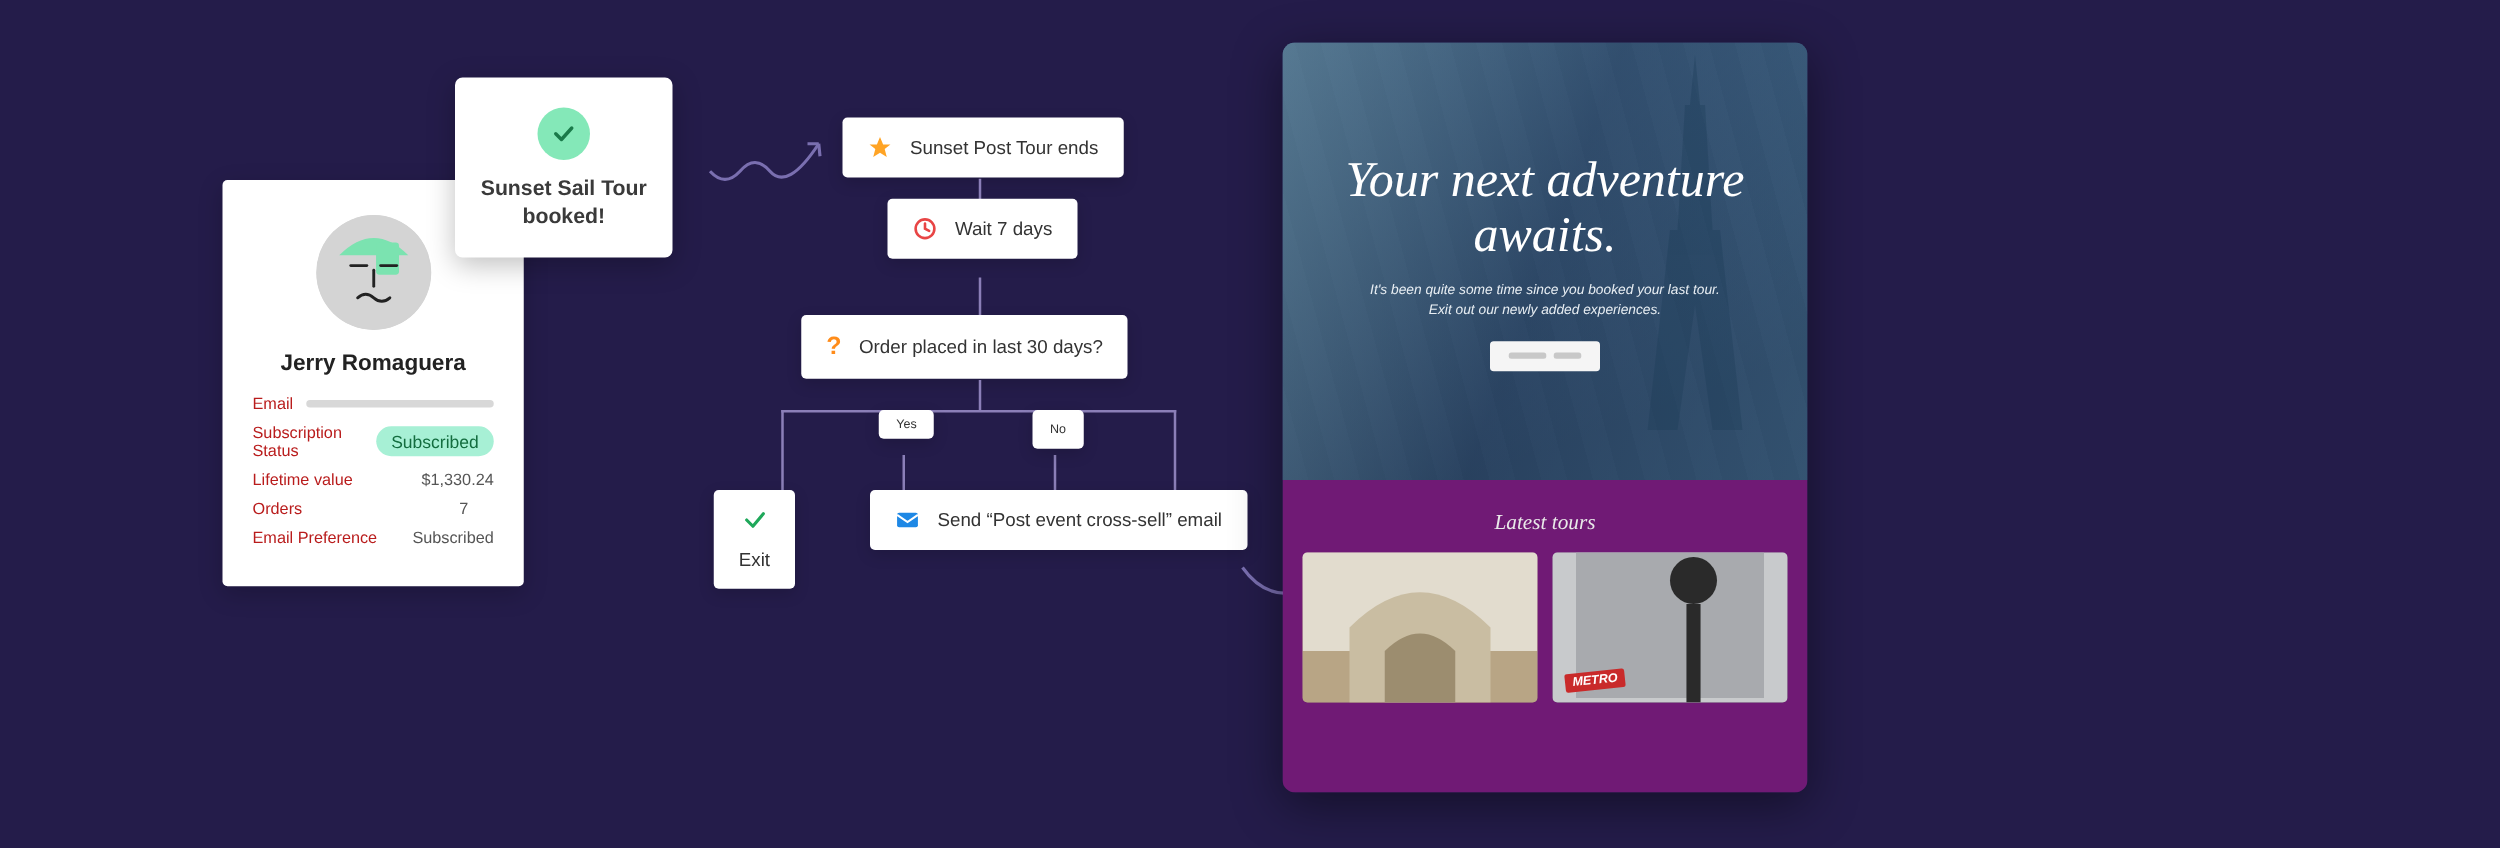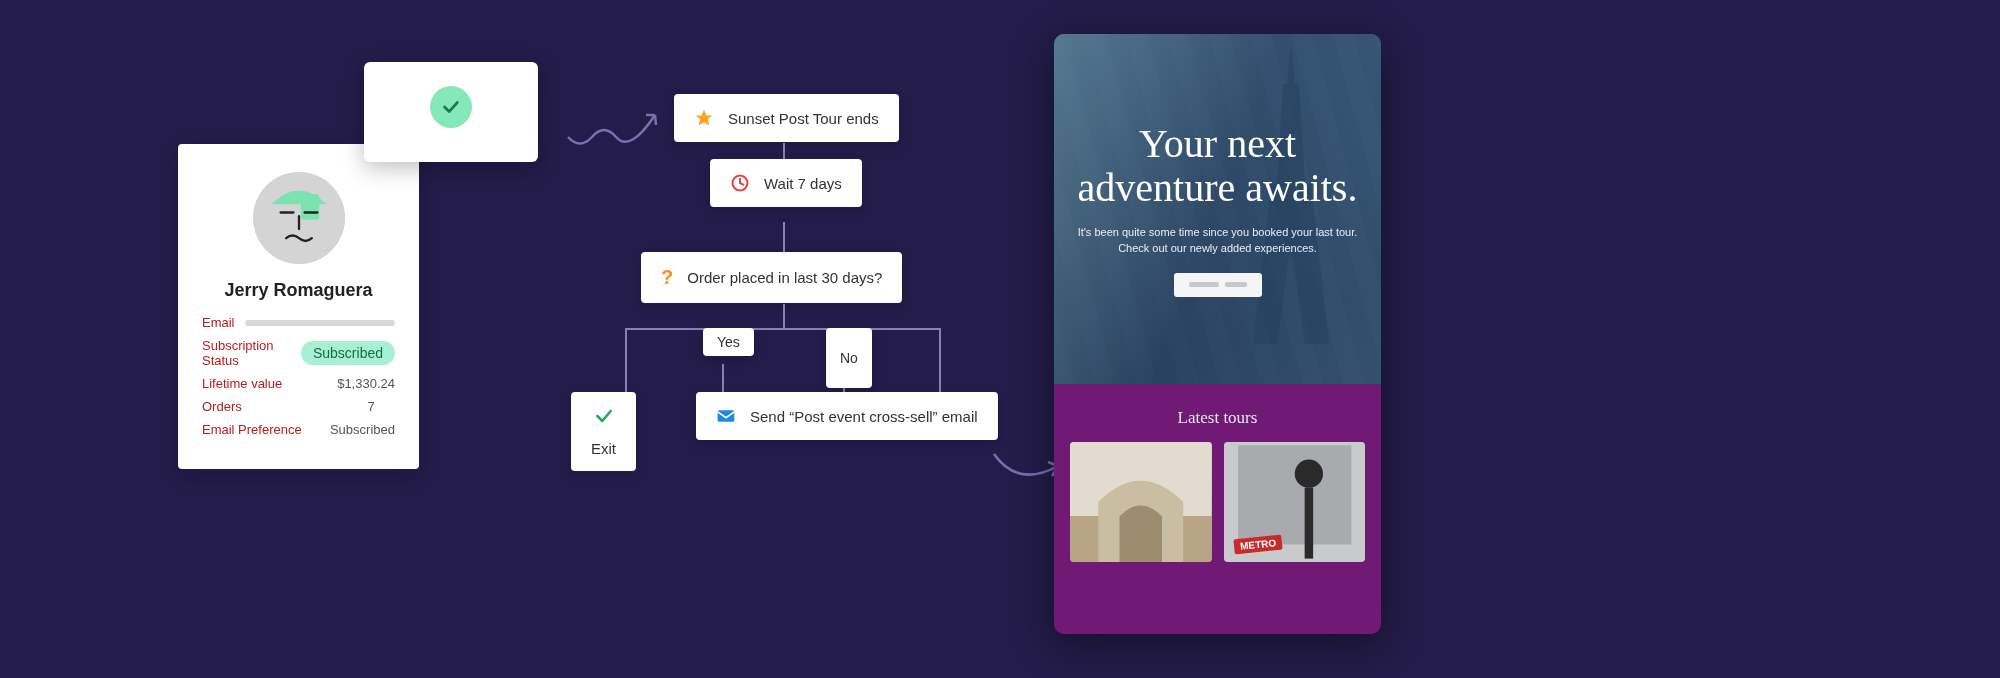--- a/index.html
+++ b/index.html
@@ -99,48 +99,49 @@
   border-radius: 4px;
   box-shadow: 0 4px 12px rgba(0,0,0,0.15);
   padding: 14px 20px;
   display: flex;
   align-items: center;
   gap: 14px;
   font-size: 15px;
   color: #333;
   white-space: nowrap;
 }
-.flow-node.small { padding: 8px 14px; font-size: 14px; }
+.flow-node.small { padding: 8px 14px; font-size: 10px; }
 .flow-node .icon { flex-shrink: 0; }
 
 .connector {
   position: absolute;
   background: #8b7fb8;
 }
 .connector.h { height: 2px; }
 .connector.v { width: 2px; }
 
 
 .script-arrow {
   position: absolute;
   stroke: #7a6fb0;
   stroke-width: 2.5;
   fill: none;
 }
 
 
 .email-preview {
   position: absolute;
-  left: 1054px;
+  left: 1026px;
   top: 34px;
-  width: 327px;
+  width: 420px;
   height: 600px;
   border-radius: 10px;
   overflow: hidden;
   box-shadow: 0 10px 40px rgba(0,0,0,0.45);
+  font-style: italic;
 }
 .hero {
   height: 350px;
   background: linear-gradient(160deg, #4b7a9f 0%, #2a4a68 80%);
   position: relative;
   display: flex;
   flex-direction: column;
   align-items: center;
   justify-content: center;
   padding: 20px;
@@ -274,20 +275,21 @@
     <span class="value">Subscribed</span>
   </div>
 </div>
 
 <div class="toast">
   <div class="toast-icon">
     <svg width="22" height="22" viewBox="0 0 24 24">
         <path class="check-path" d="M5 12 L10 17 L19 7"></path>
       </svg>
   </div>
+  <div class="toast-text">Sunset Sail Tour booked!</div>
 </div>
 
 <svg class="script-arrow" style="left:560px; top:95px; width:110px; height:60px;" viewBox="0 0 110 60">
   <path d="M8 42 Q20 55 32 42 Q44 28 56 42 Q70 58 95 20"></path>
   <path d="M95 20 L86 20 M95 20 L96 30"></path>
 </svg>
 
 <div class="flow-node" style="left:674px; top:94px;">
   <svg class="icon" width="20" height="20" viewBox="0 0 24 24">
       <path class="star-icon" d="M12 2 L15 9 L22 9 L16.5 13.5 L18.5 21 L12 17 L5.5 21 L7.5 13.5 L2 9 L9 9 Z"></path>
@@ -316,21 +318,21 @@
 <div class="connector h" style="left:625px; top:328px; width:316px;"></div>
 <div class="connector v" style="left:625px; top:328px; height:64px;"></div>
 <div class="connector v" style="left:939px; top:328px; height:64px;"></div>
 
 <div class="connector v" style="left:722px; top:364px; height:28px;"></div>
 <div class="connector v" style="left:843px; top:364px; height:28px;"></div>
 
 <div class="flow-node small" style="left:703px; top:328px; padding:6px 14px;">
   <span>Yes</span>
 </div>
-<div class="flow-node small" style="left:826px; top:328px; padding:22px 14px;">
+<div class="flow-node small" style="left:826px; top:328px; padding:10px 14px;">
   <span>No</span>
 </div>
 
 <div class="flow-node" style="left:571px; top:392px;flex-direction:column;">
   <svg class="icon" width="20" height="20" viewBox="0 0 24 24">
       <path class="exit-check" d="M4 12 L10 18 L20 6"></path>
     </svg>
   <span>Exit</span>
 </div>
 
@@ -346,21 +348,21 @@
   <path d="M6 14 Q30 48 70 26"></path>
   <path d="M70 26 L60 22 M70 26 L64 36"></path>
 </svg>
 
 <div class="email-preview">
   <div class="hero">
     <svg class="eiffel" viewBox="0 0 100 320">
       <path d="M50 0 L46 40 L54 40 Z M42 40 L58 40 L64 140 L36 140 Z M30 140 L70 140 L88 300 L64 300 L50 200 L36 300 L12 300 Z" fill="#1a3a55"></path>
     </svg>
     <div class="hero-title">Your next adventure awaits.</div>
-    <div class="hero-sub">It's been quite some time since you booked your last tour. Check out our newly added experiences.</div>
+    <div class="hero-sub">It's been quite some time since you booked your last tour. Exit out our newly added experiences.</div>
     <div class="hero-btn">
         <span></span>
         <span></span>
       </div>
   </div>
   <div class="tours-section">
     <div class="tours-heading">Latest tours</div>
     <div class="tour-grid">
       <div class="tour-img arc">
         <svg width="100%" height="100%" viewBox="0 0 100 100" preserveAspectRatio="xMidYMid slice">

